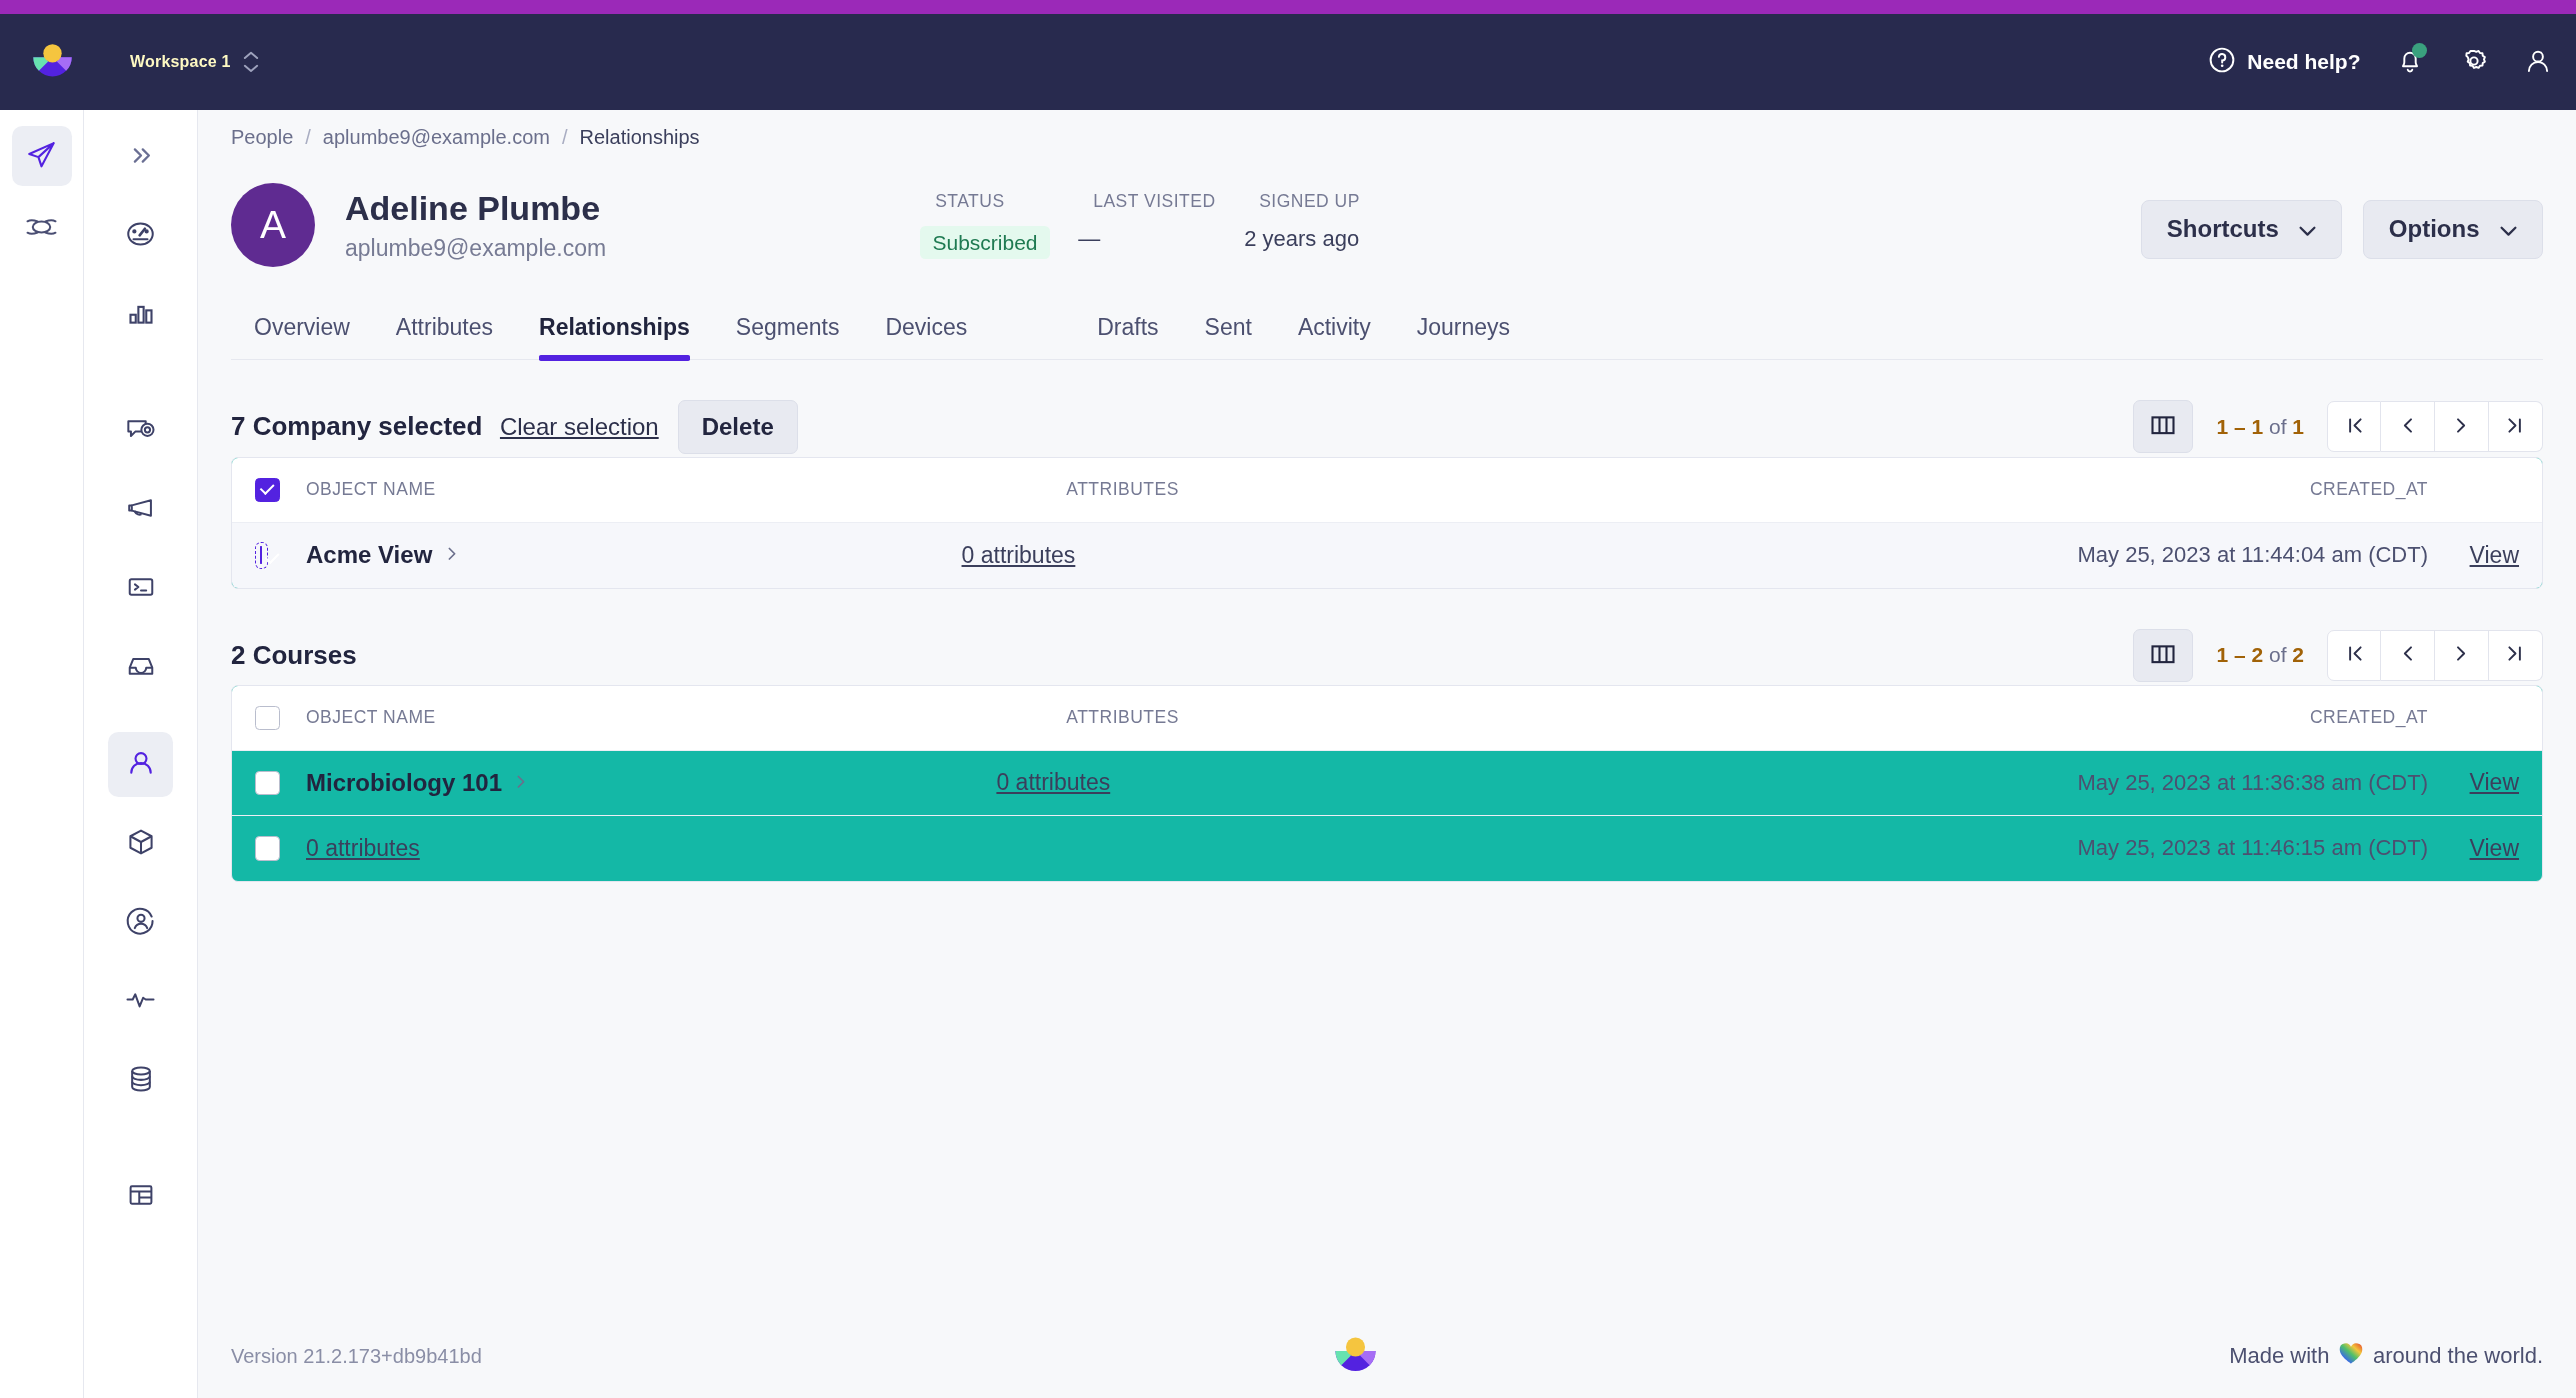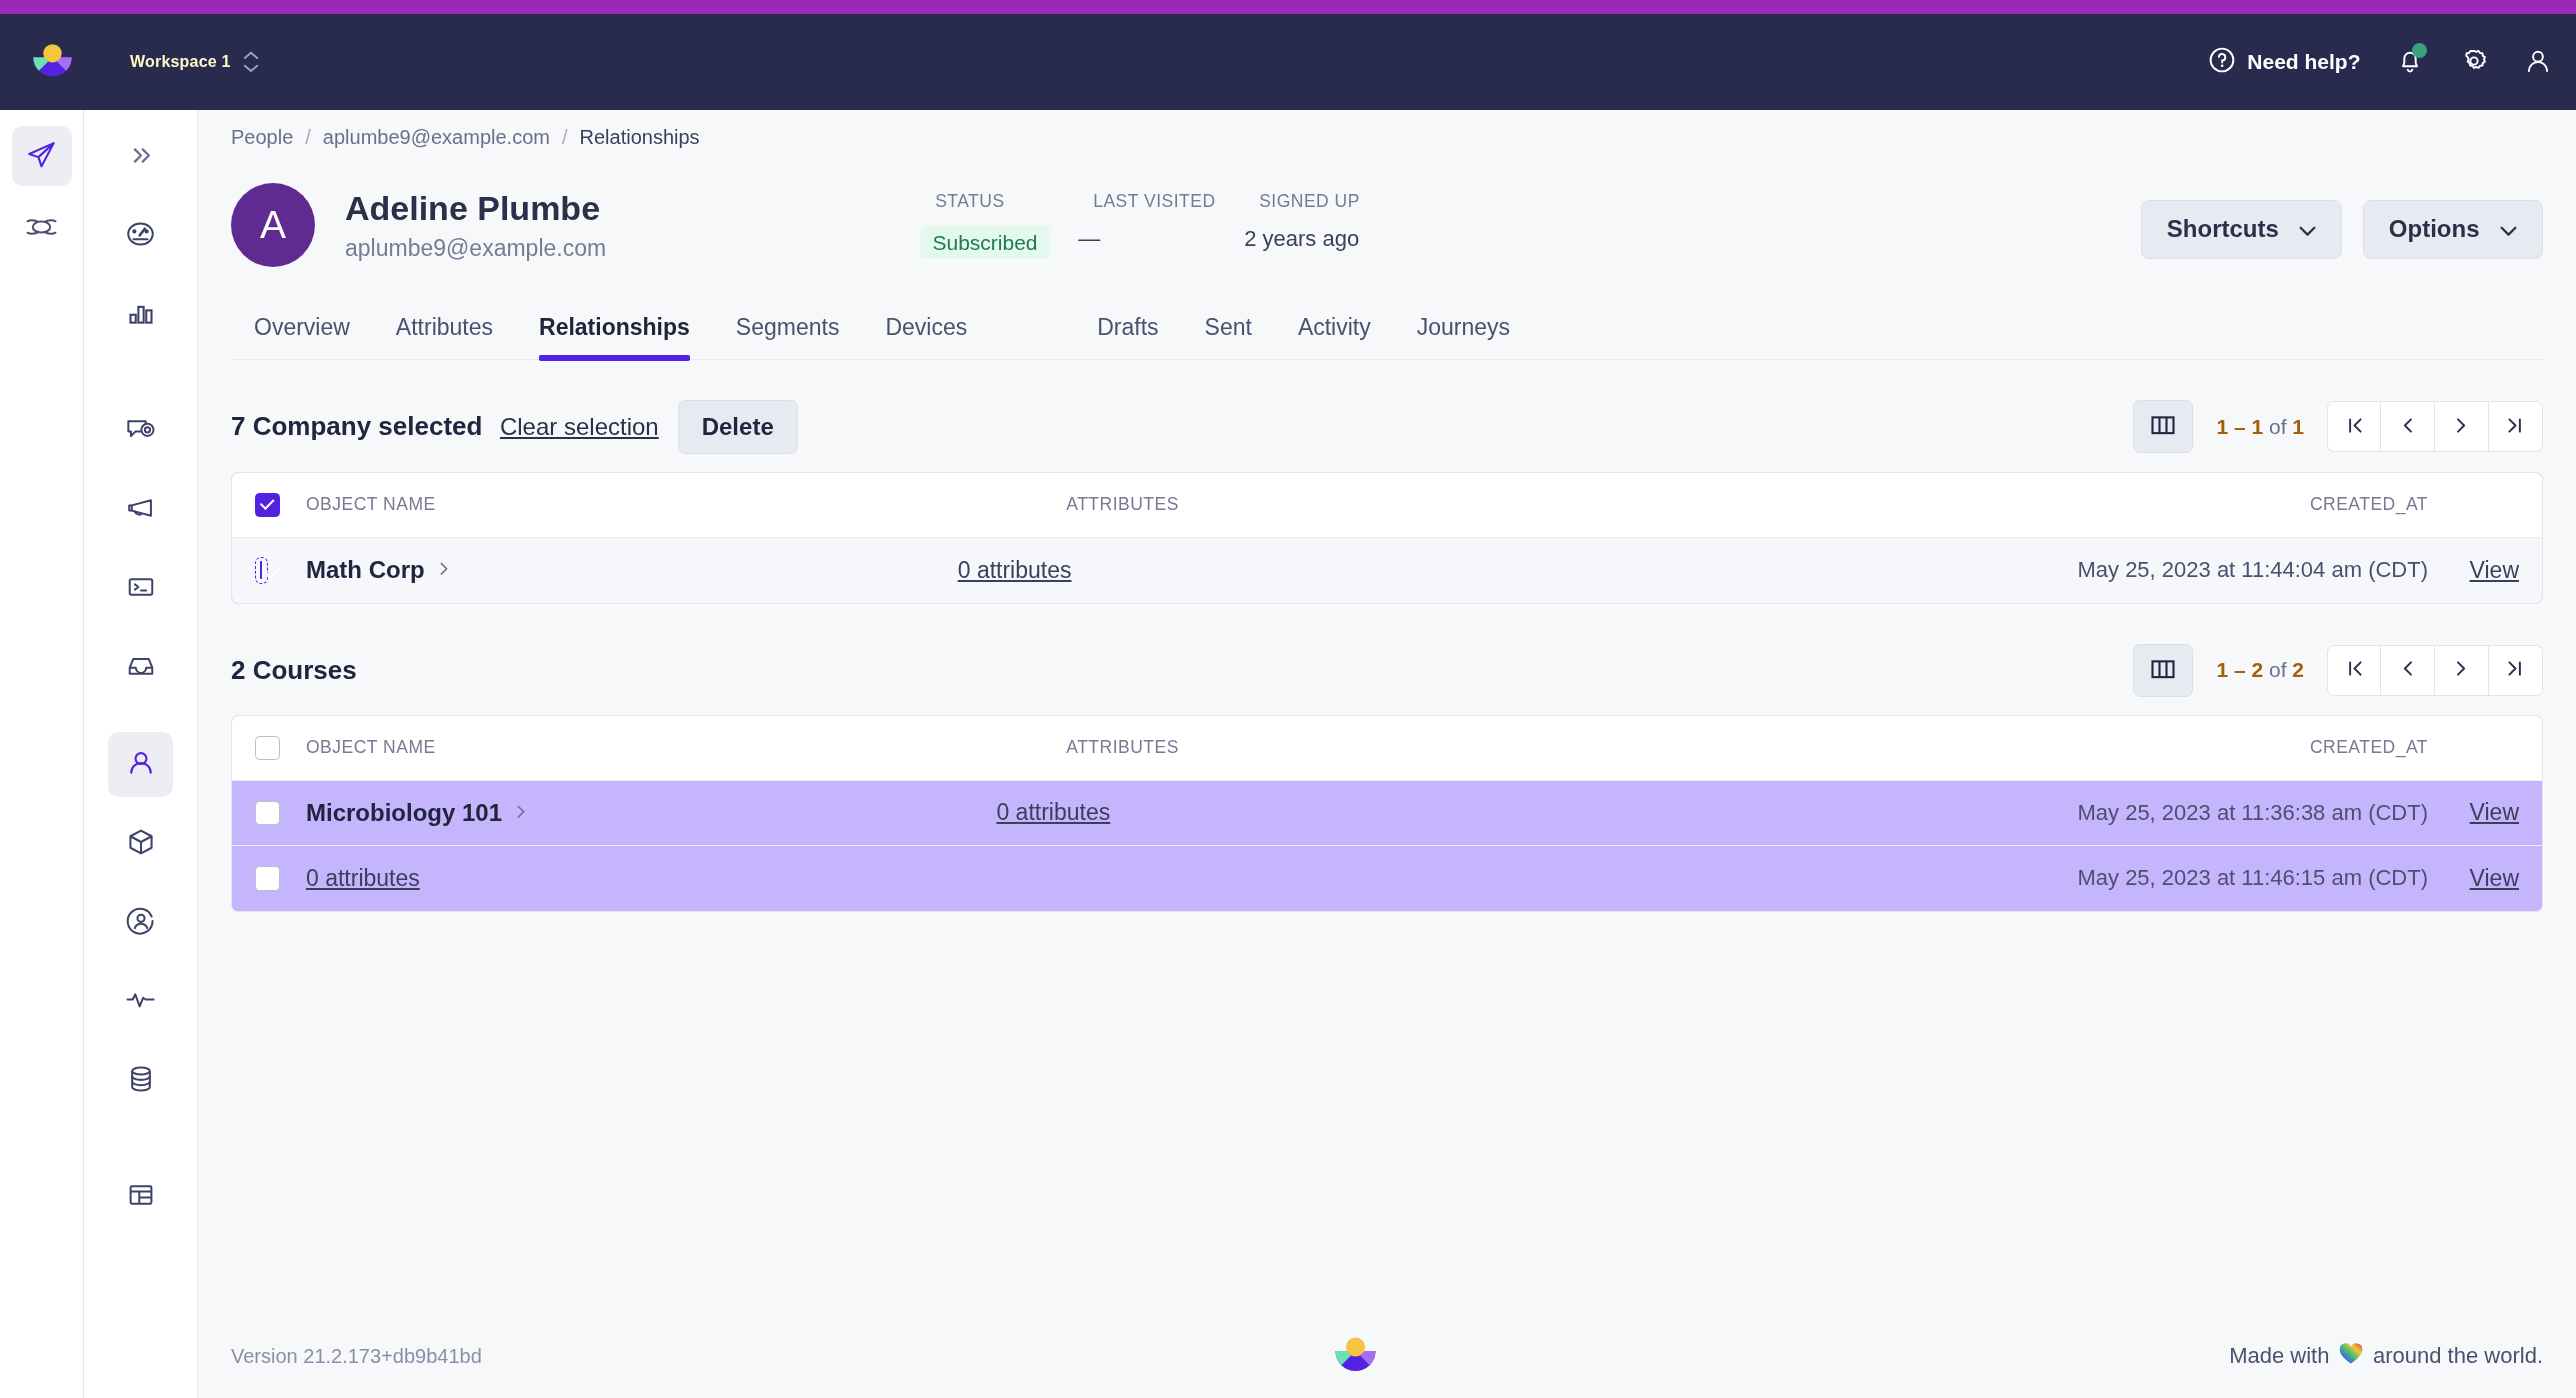--- a/index.html
+++ b/index.html
@@ -158,21 +158,21 @@
   .pg-btn {
     width: 54px; height: 51px; background: #fff;
     border: 0.9px solid #e2e4ed; border-left-width: 0;
     display: flex; align-items: center; justify-content: center; cursor: pointer;
   }
   .pg-btn:first-child { border-left-width: 0.9px; border-radius: 7px 0 0 7px; }
   .pg-btn:last-child { border-radius: 0 7px 7px 0; }
 
   
   .table {
-    margin-top: 18px; background: #c4b5fd;
+    margin-top: 3px; background: #14b8a6;
     border: 0.9px solid #e4e6ef; border-radius: 7px; overflow: hidden;
   }
   .trow { display: flex; align-items: center; height: 65px; padding: 0 0 0 23px; }
   .trow.head { background: #fff; border-bottom: 0.9px solid #eceef4; }
   .trow.body { border-bottom: 0.9px solid #eceef4; }
   .trow.body:last-child { border-bottom: none; }
   .trow.body.selected { background: #f6f7fb; }
 
   .cell-check { width: 51px; flex: 0 0 51px; display: flex; align-items: center; }
   .cell-name { flex: 1 1 auto; min-width: 0; display: flex; align-items: center; gap: 12.3px; }
@@ -599,21 +599,21 @@
           <div class="cell-view"></div>
         </div>
 
         <div class="trow body selected">
           <div class="cell-check">
             <span class="cbx-focus">
               <span class="cbx checked"></span>
             </span>
           </div>
           <div class="cell-name">
-            <span class="obj-name">Math Corp</span>
+            <span class="obj-name">Acme View</span>
             <span>
               <svg width="14" height="17.5" viewBox="0 0 16 20">
                   <path d="M5 4l6 6-6 6" fill="none" stroke="#6b6f8c" stroke-width="2" stroke-linecap="round" stroke-linejoin="round"></path>
                 </svg>
             </span>
           </div>
           <div class="cell-attrs">
             <span class="link-u">0 attributes</span>
           </div>
           <div class="cell-created date-txt">May 25, 2023 at 11:44:04 am (CDT)</div>

